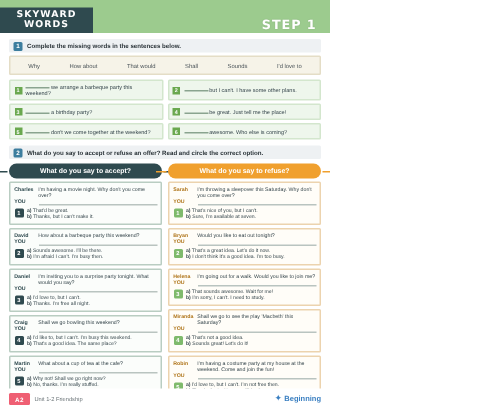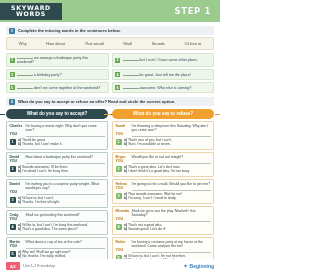--- a/index.html
+++ b/index.html
@@ -8,21 +8,21 @@
     background: #ffffff;
     font-family: "Liberation Sans", sans-serif;
     overflow: hidden;
   }
   .page { position: relative; width: 220px; height: 273px; background: #fff; }
 
   
   .header {
     position: relative; height: 22px;
     background: #9ccb8e;
-    display: flex; align-items: center; gap: 36px;
+    display: flex; align-items: flex-end; gap: 36px;
   }
   .logo-box {
     width: 62px; background: #2f4a4f;
     display: flex; flex-direction: column;
     align-items: center; justify-content: center;
     padding: 2px 0;
   }
   .logo-l1, .logo-l2 {
     color: #ffffff; font-weight: bold;
     letter-spacing: 0.7px; line-height: 1.05;

